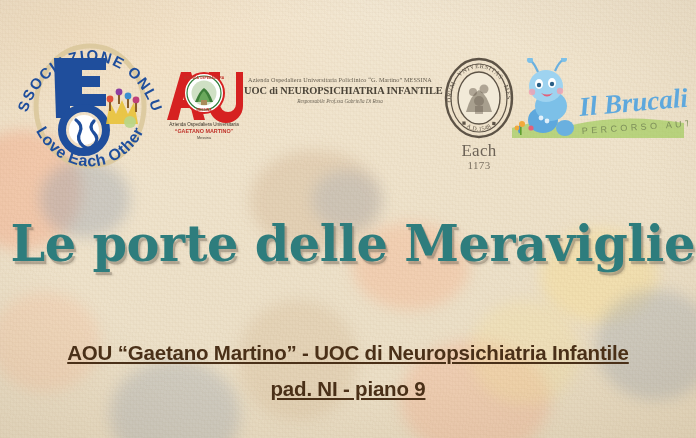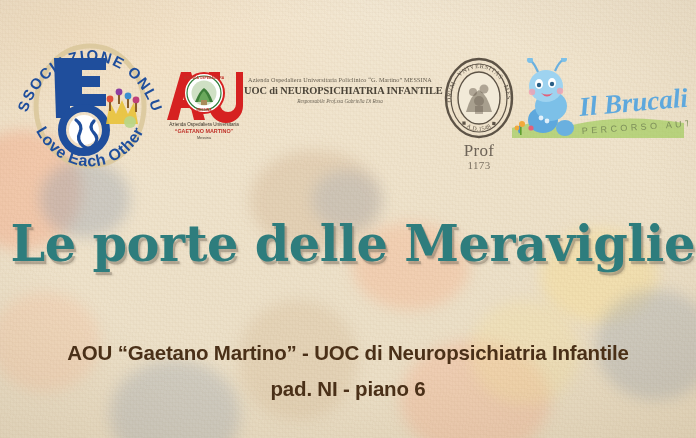--- a/index.html
+++ b/index.html
@@ -86,20 +86,21 @@
     letter-spacing:-0.5px;
     transform:scaleX(.97);
     text-shadow: 2px 3px 0 rgba(120,110,95,.38), 3px 4px 2px rgba(110,100,85,.22);
     white-space:nowrap;
   }
   .sub {
     position:absolute; left:0; width:696px; text-align:center; z-index:6;
     color:#4a3018;
     font-family:"Liberation Sans", sans-serif;
     font-weight:700;
+    text-decoration:underline;
   }
   .sub1 { top:341px; font-size:20.5px; letter-spacing:-.2px; white-space:nowrap; }
   .sub2 { top:377px; font-size:20.5px; letter-spacing:-.2px; white-space:nowrap; }
 </style>
 </head>
 <body>
 
 <div id="poster">
 
   <div class="blobs">
@@ -202,21 +203,21 @@
             <rect x="33" y="50" width="8" height="8" opacity=".45"></rect>
           </g>
           <text font-family="Liberation Serif, serif" font-size="6.4" fill="#5d5346" letter-spacing=".5">
             <textPath href="#sealTop" startOffset="50%" text-anchor="middle">STVDIORVM · VNIVERSITAS · MESSANAE</textPath>
           </text>
           <text font-family="Liberation Serif, serif" font-size="6" fill="#5d5346" letter-spacing=".4">
             <textPath href="#sealBot" startOffset="50%" text-anchor="middle">◆ A.D.1548 ◆</textPath>
           </text>
         </svg>
       </div>
-      <div class="nm">Prof</div>
+      <div class="nm">Each</div>
       <div class="yr">1173</div>
     </div>
 
     <div class="bruca">
       <svg viewBox="0 0 180 84" width="180" height="84" aria-hidden="true">
 
         <path d="M 4,70 q 30,-10 60,-3 q 50,-12 112,-2 L 176,80 L 4,80 Z" fill="#8cc63f" opacity=".55"></path>
 
         <g>
           <ellipse cx="35" cy="62" rx="15" ry="13" fill="#5ea8dd"></ellipse>
@@ -248,17 +249,17 @@
 
         <text x="72" y="58" font-family="Liberation Serif, serif" font-style="italic" font-weight="700" font-size="27" fill="#5ea8dd" transform="rotate(-5 72 58)">Il Brucaliffo</text>
         <text x="74" y="76" font-family="Liberation Sans, sans-serif" font-size="9" letter-spacing="3.4" fill="#7d8f5a" transform="rotate(-4 74 76)">PERCORSO AUTISMO</text>
       </svg>
     </div>
   </div>
 
   <div class="title">Le porte delle Meraviglie</div>
 
   <div class="sub sub1">AOU  “Gaetano Martino” - UOC di Neuropsichiatria Infantile</div>
-  <div class="sub sub2">pad. NI - piano 6</div>
+  <div class="sub sub2">pad. NI - piano 9</div>
 
   <div class="grain"></div>
   <div class="vign"></div>
 </div>
 
 </body></html>

